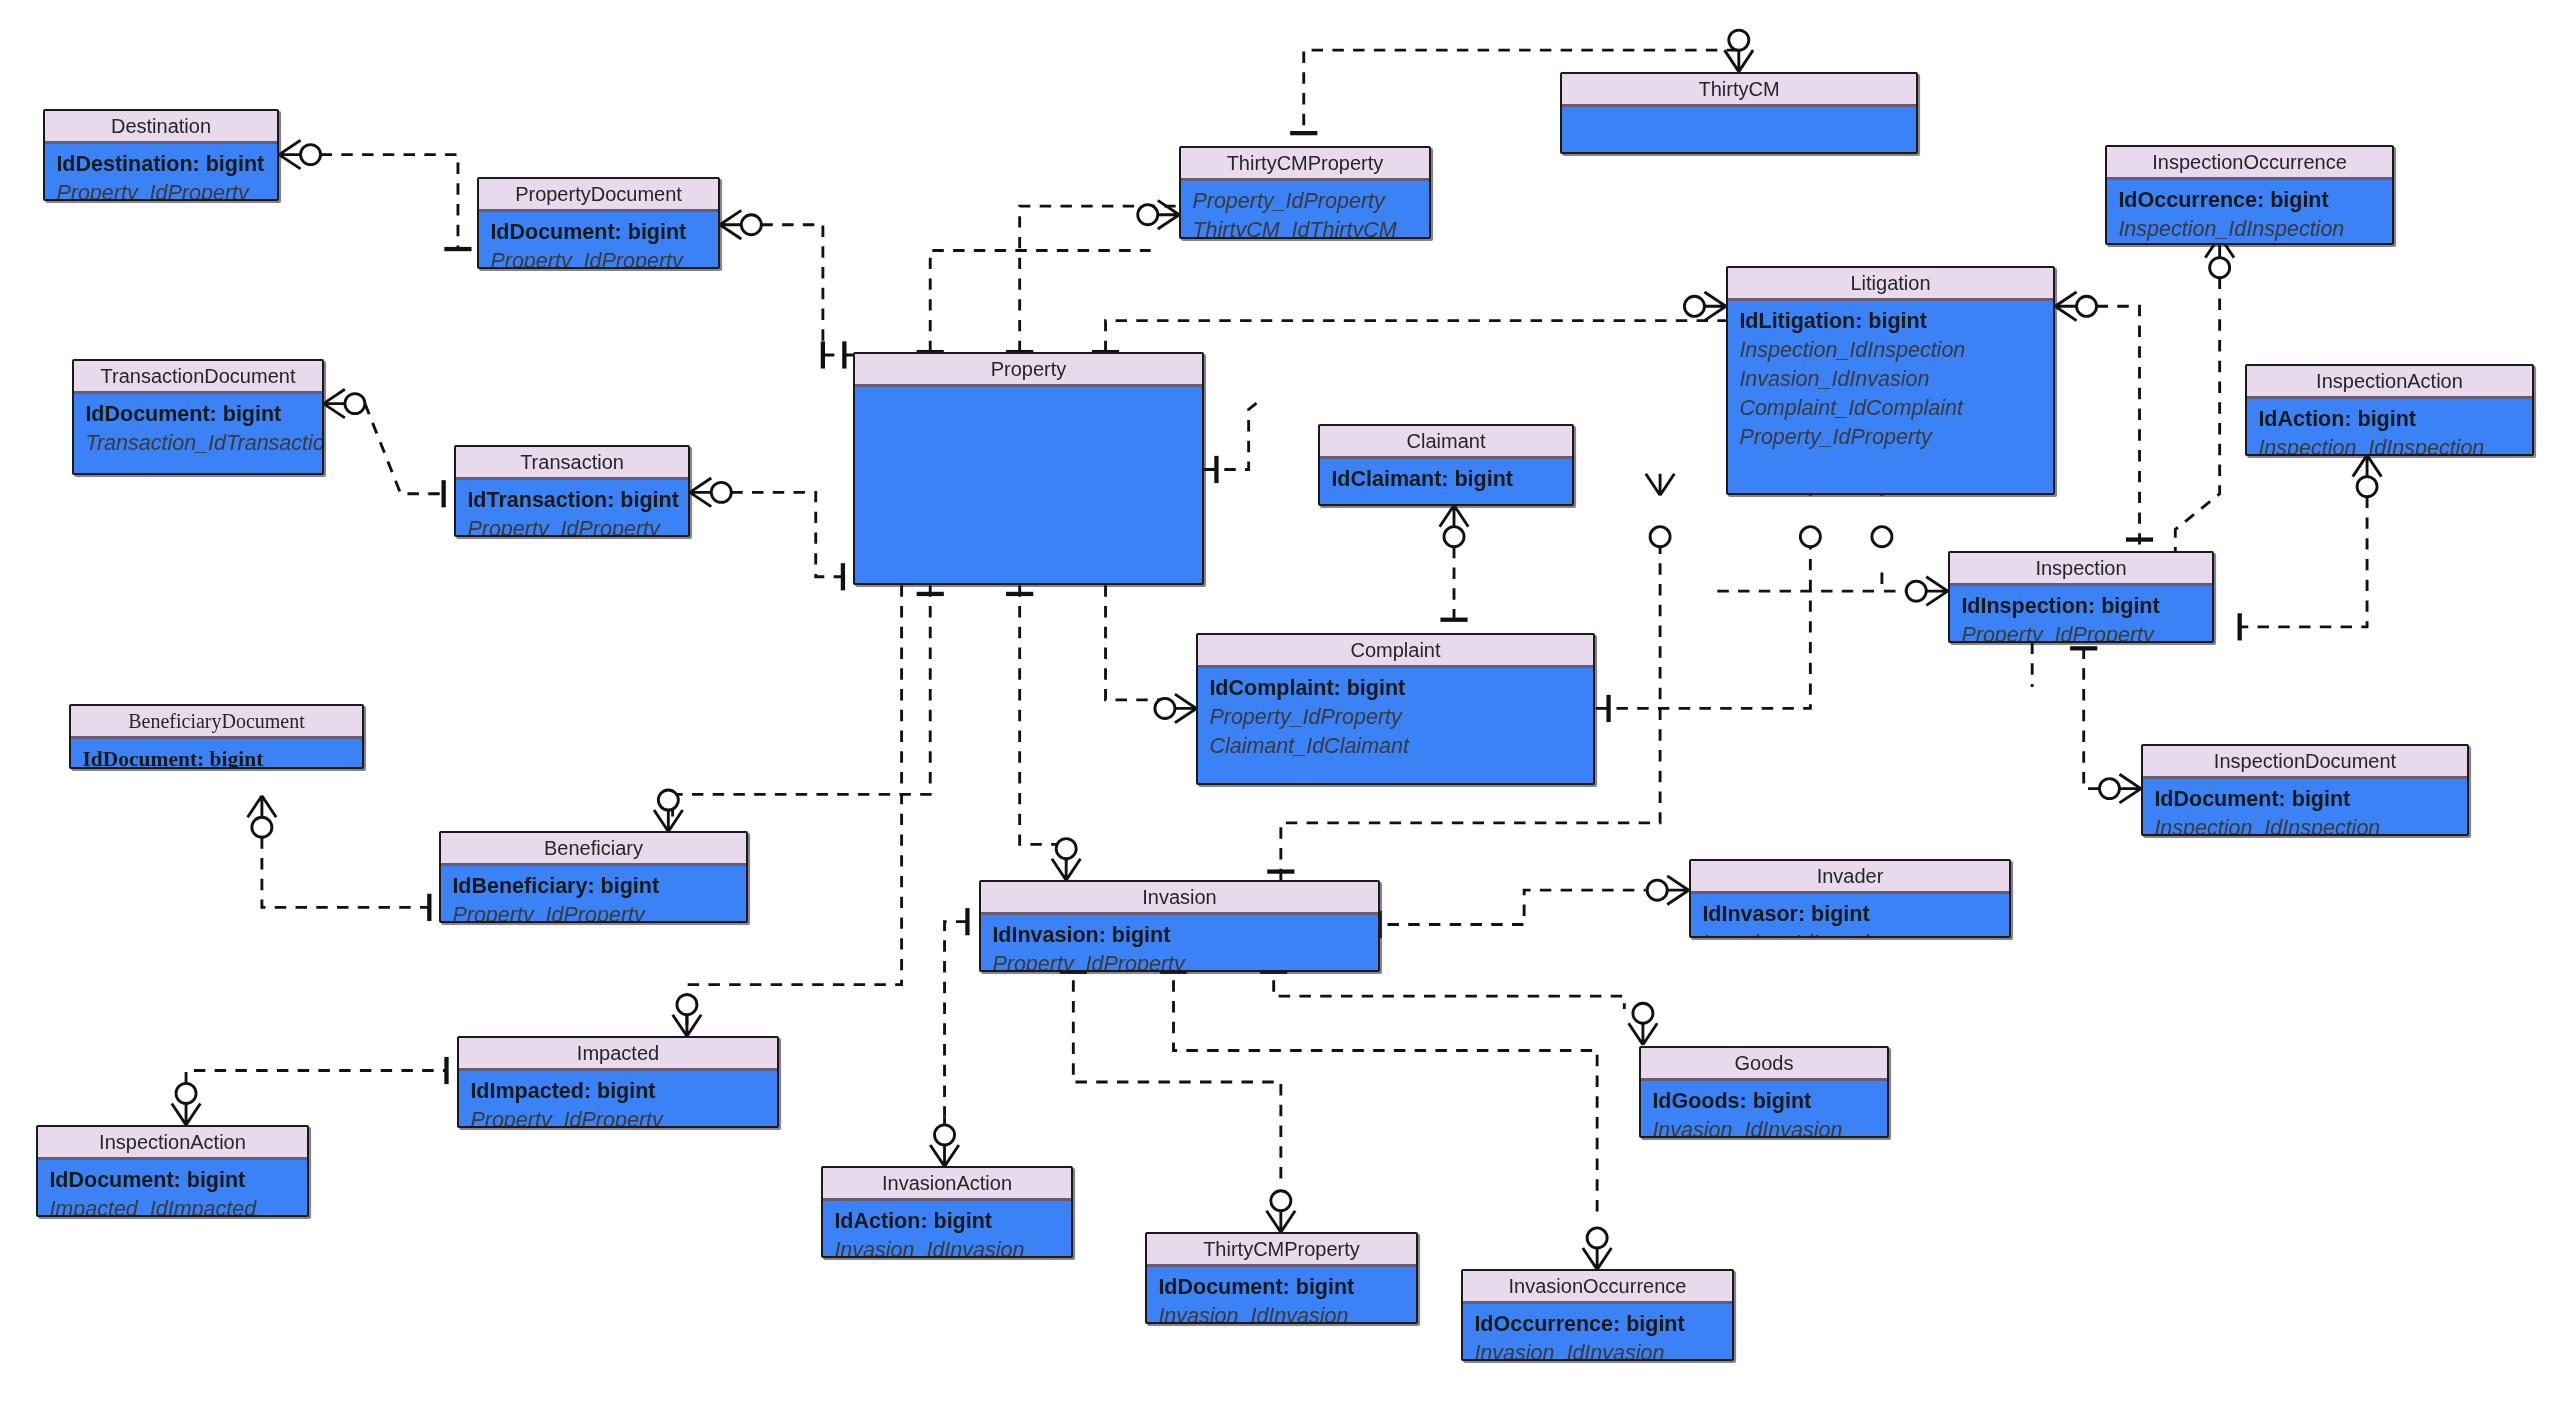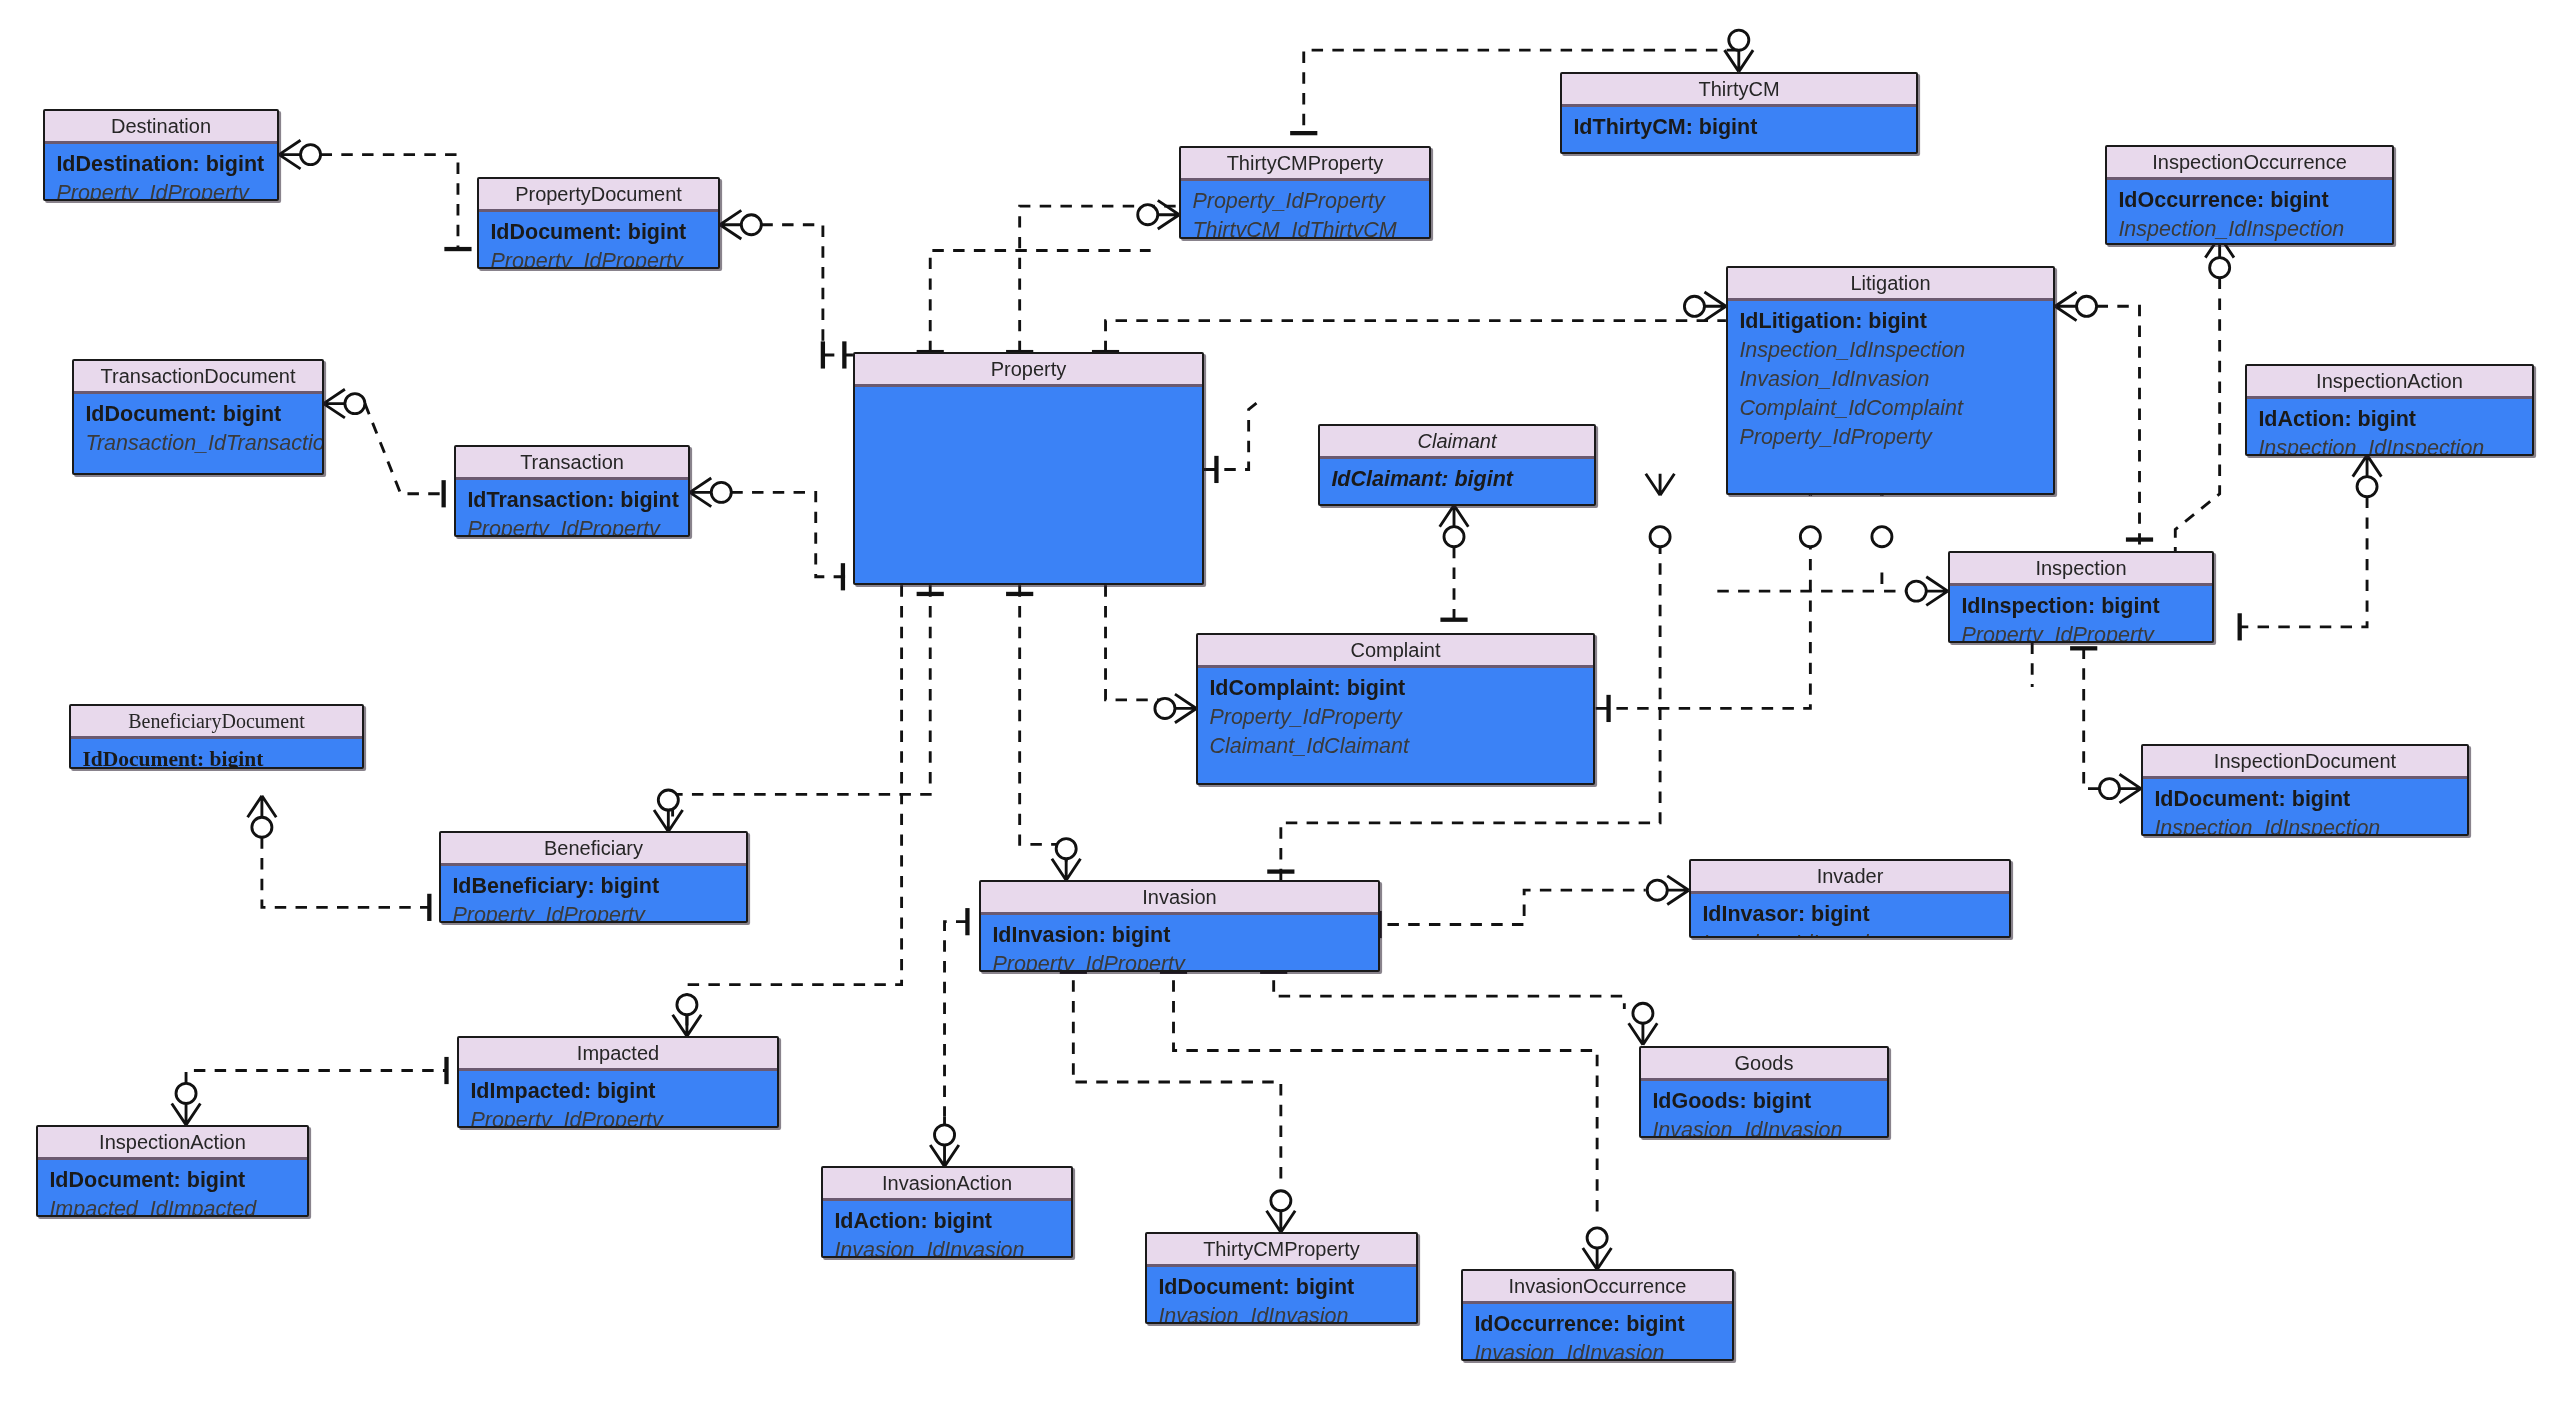--- a/index.html
+++ b/index.html
@@ -228,23 +228,20 @@
       </div>
       <div class="entity" style="left: 1179px; top: 146px; width: 252px; height: 93px;">
         <div class="ehead">ThirtyCMProperty</div>
         <div class="ebody">
           <div class="attr fk">Property_IdProperty</div>
           <div class="attr fk">ThirtyCM_IdThirtyCM</div>
         </div>
       </div>
       <div class="entity" style="left: 1560px; top: 72px; width: 358px; height: 82px;">
         <div class="ehead">ThirtyCM</div>
-        <div class="ebody">
-          <div class="attr pk">IdThirtyCM: bigint</div>
-        </div>
       </div>
       <div class="entity" style="left: 2105px; top: 145px; width: 289px; height: 100px;">
         <div class="ehead">InspectionOccurrence</div>
         <div class="ebody">
           <div class="attr pk">IdOccurrence: bigint</div>
           <div class="attr fk">Inspection_IdInspection</div>
         </div>
       </div>
       <div class="entity" style="left: 2245px; top: 364px; width: 289px; height: 92px;">
         <div class="ehead">InspectionAction</div>
@@ -259,21 +256,21 @@
           <div class="attr pk">IdLitigation: bigint</div>
           <div class="attr fk">Inspection_IdInspection</div>
           <div class="attr fk">Invasion_IdInvasion</div>
           <div class="attr fk">Complaint_IdComplaint</div>
           <div class="attr fk">Property_IdProperty</div>
         </div>
       </div>
       <div class="entity" style="left: 853px; top: 352px; width: 351px; height: 233px;">
         <div class="ehead">Property</div>
       </div>
-      <div class="entity" style="left: 1318px; top: 424px; width: 278px; height: 82px; font-style: italic;">
+      <div class="entity" style="left: 1318px; top: 424px; width: 256px; height: 82px;">
         <div class="ehead">Claimant</div>
         <div class="ebody">
           <div class="attr pk">IdClaimant: bigint</div>
         </div>
       </div>
       <div class="entity" style="left: 1948px; top: 551px; width: 266px; height: 92px;">
         <div class="ehead">Inspection</div>
         <div class="ebody">
           <div class="attr pk">IdInspection: bigint</div>
           <div class="attr fk">Property_IdProperty</div>

